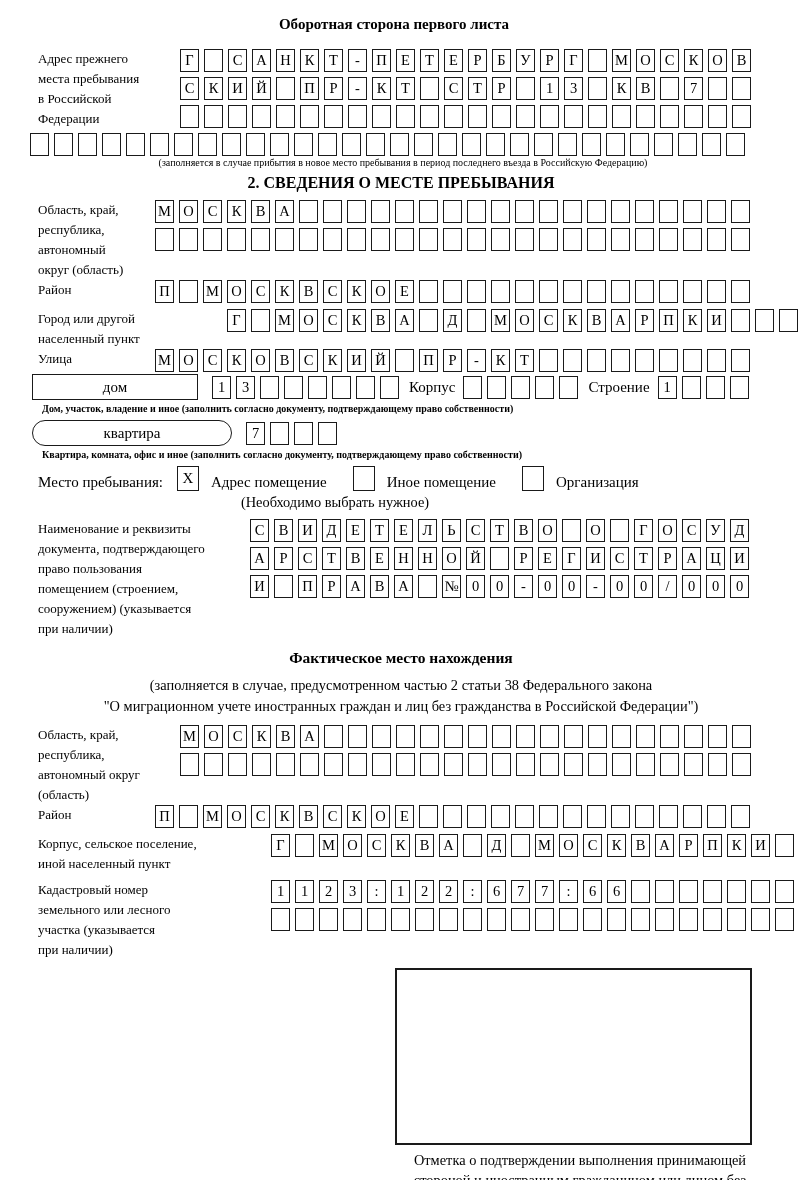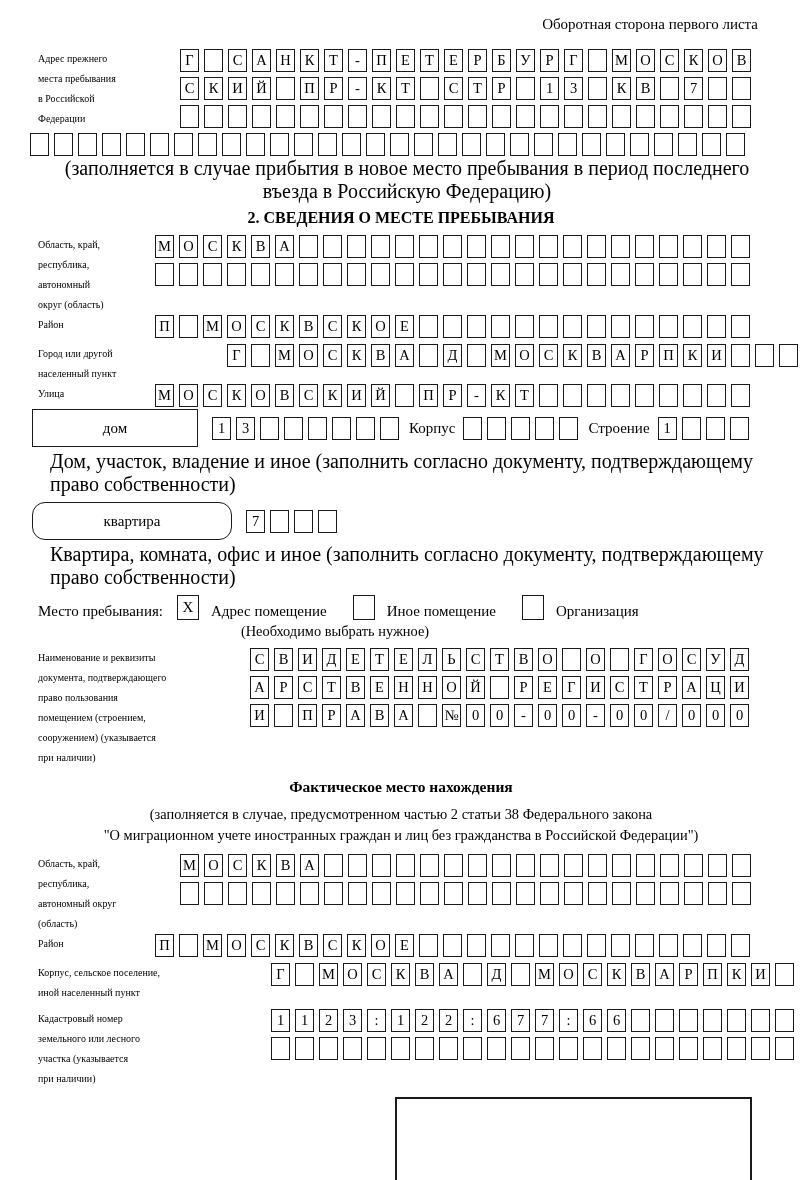--- a/index.html
+++ b/index.html
@@ -1,44 +1,44 @@
 <!DOCTYPE html>
 <html><head>
 <meta charset="utf-8">
 <style>
   html,body{margin:0;padding:0;background:#fff;}
   body{
     width:800px;min-height:1180px;box-sizing:border-box;
     padding:0 28px 10px 30px;
     font-family:"Liberation Serif", serif;color:#000;font-size:15px;
   }
-  .header-note{margin:16px 14px 16px 0;text-align:right;font-size:15px;}
+  .header-note{margin:16px 14px 16px 0;text-align:center;font-size:15px;font-weight:bold;}
   .frow{display:flex;align-items:flex-start;}
-  .flabel{white-space:pre-line;padding-left:8px;box-sizing:border-box;line-height:20px;font-size:10px;}
+  .flabel{white-space:pre-line;padding-left:8px;box-sizing:border-box;line-height:20px;font-size:13px;}
   .w150{flex:0 0 150px;}
   .w125{flex:0 0 125px;}
   .w151{flex:0 0 151px;}
   .w220{flex:0 0 220px;}
   .w200{flex:0 0 195px;}
   .rows{display:flex;flex-direction:column;}
   .boxrow{display:flex;gap:5px;margin-bottom:5px;}
   .boxrow.single{margin-bottom:0;}
   .bx{
     flex:0 0 19px;width:19px;height:23px;box-sizing:border-box;
     border:1.6px solid #1a1a1a;display:flex;align-items:center;justify-content:center;
     font-size:14.5px;line-height:1;background:#fff;
   }
-  .caption{font-size:20px;margin:1px 0 6px 12px;}
+  .caption{font-size:10px;margin:1px 0 6px 4px;}
   .center{text-align:center;}
-  .left8{padding-left:8px;}
+  .left8{padding-left:8px;font-weight:bold;}
   .sec-title{text-align:center;font-weight:bold;font-size:16px;margin:6px 0 8px 0;}
   .sub-title{text-align:center;font-weight:bold;font-size:15.5px;margin:10px 0 8px 0;}
   .sub-note{text-align:center;white-space:pre-line;font-size:14.4px;line-height:21px;margin-bottom:8px;}
   .house-row{display:flex;align-items:center;margin:2px 0 3px 2px;}
-  .widebox{border:1.6px solid #1a1a1a;height:38px;box-sizing:border-box;
+  .widebox{border:1.6px solid #1a1a1a;height:26px;box-sizing:border-box;
     display:flex;align-items:center;justify-content:center;font-size:15px;background:#fff;}
   .wb-dom{width:166px;margin-right:14px;}
   .wb-kv{width:200px;margin-right:14px;border-radius:13px;}
   .inline{margin-bottom:0;}
   .inline-label{padding:0 8px 0 10px;font-size:15px;}
   .stay-row{display:flex;align-items:flex-end;margin:4px 0 2px 8px;}
   .cbx{width:22px;height:25px;box-sizing:border-box;border:1.6px solid #1a1a1a;
     display:flex;align-items:center;justify-content:center;font-size:15px;margin:0 0 0 14px;flex:0 0 22px;}
   .cbx-label{margin-left:12px;}
   .cbx-gap{margin-left:26px;}

